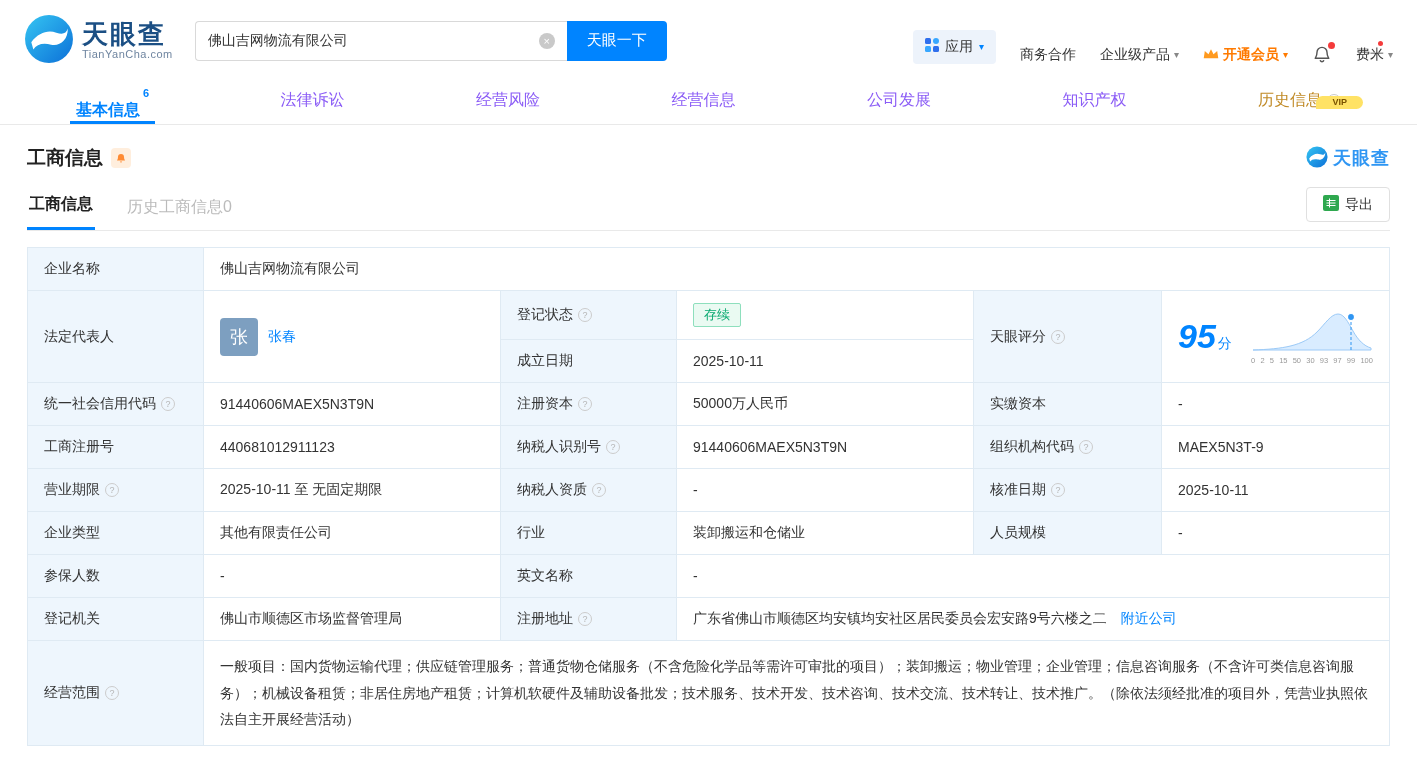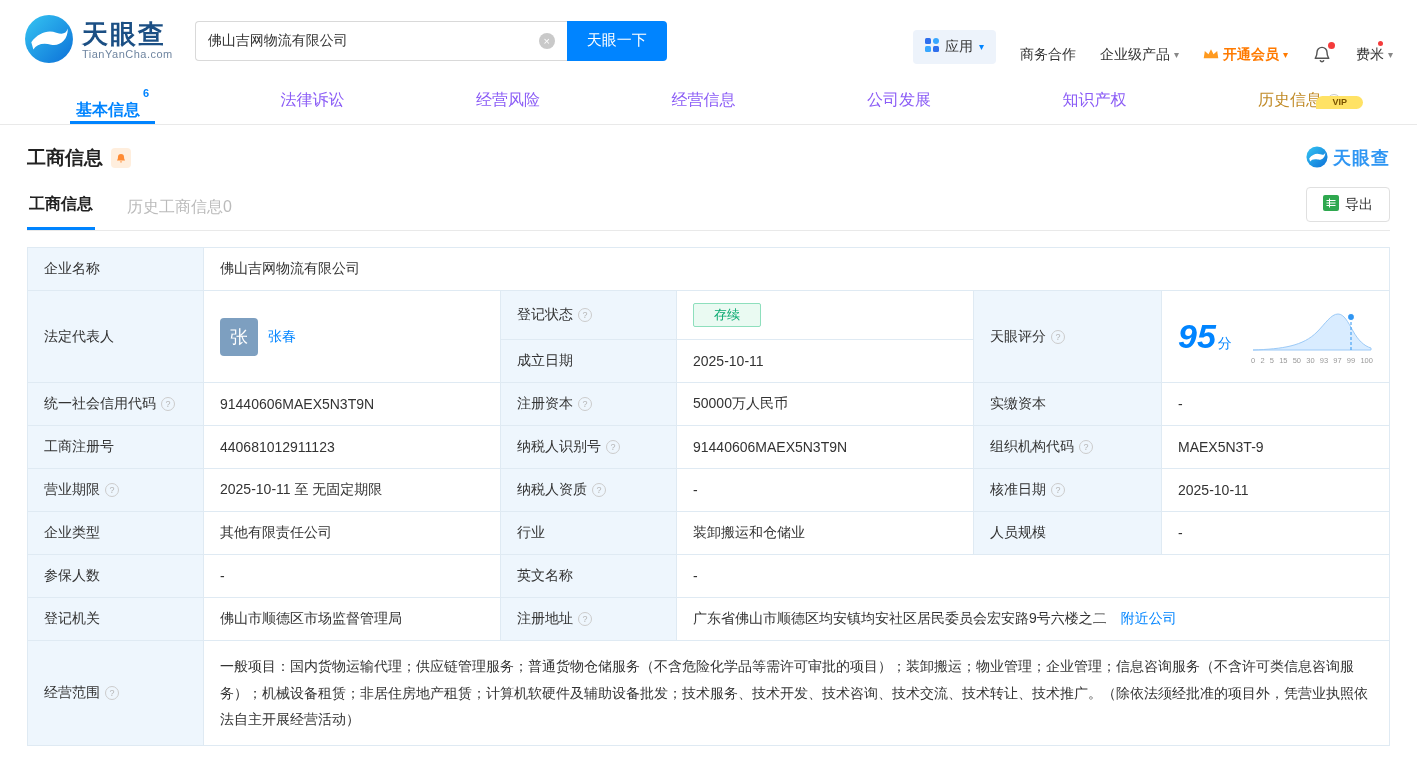--- a/index.html
+++ b/index.html
@@ -88,21 +88,21 @@
   table.info { width:100%; border-collapse:collapse; table-layout:fixed; font-size:14px; }
   table.info td { border:1px solid #dfeaf3; padding:12px 16px; color:#333; vertical-align:middle; word-break:break-all; }
   td.lbl { background:#eef6fd; color:#444;margin-top:6px; }
   .rep { display:flex; align-items:center; gap:10px; }
   .avatar {
     width:38px; height:38px; background:#7d9fc0; color:#fff; border-radius:4px;
     display:inline-flex; align-items:center; justify-content:center; font-size:18px; cursor:pointer; flex:none;
   }
   .blue-link { color:#0084ff; cursor:pointer; }
   .badge-green {
-    display:inline-block; padding:2px 20px; font-size:13px; color:#0aa971;
+    display:inline-block; padding:2px 10px; font-size:13px; color:#0aa971;
     background:#eafaf2; border:1px solid #8edfbd; border-radius:2px;
   }
   .score-cell-inner { display:flex; align-items:center; justify-content:space-between; gap:8px; }
   .score-num { white-space:nowrap; }
   .score-num .big { color:#0084ff; font-size:34px; font-weight:bold; font-style:italic; }
   .score-num .unit { color:#0084ff; font-size:14px; margin-left:2px; }
   .score-chart { width:122px; }
   .ticks { display:flex; justify-content:space-between; font-size:7.5px; color:#999; margin-top:1px; }
   .scope-cell { line-height:1.9; word-break:break-all; }
   .addr-cell .blue-link { margin-left:10px; white-space:nowrap; }

